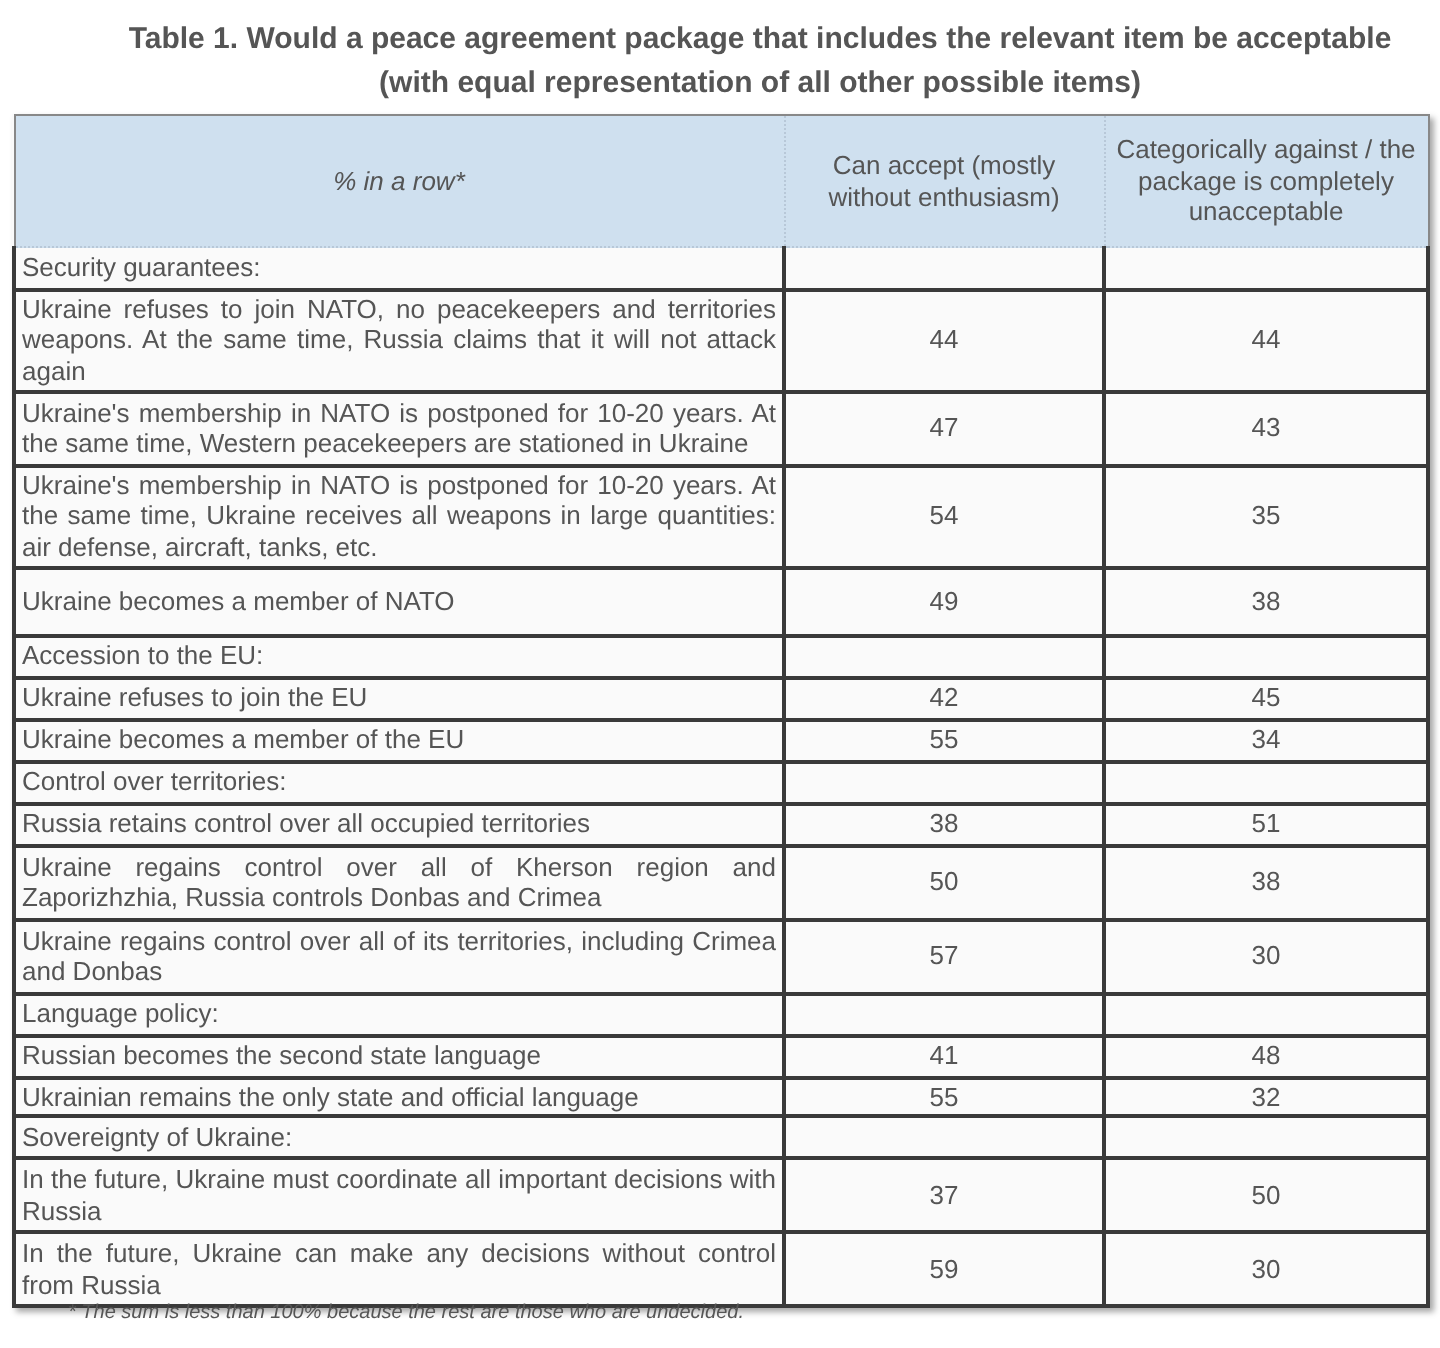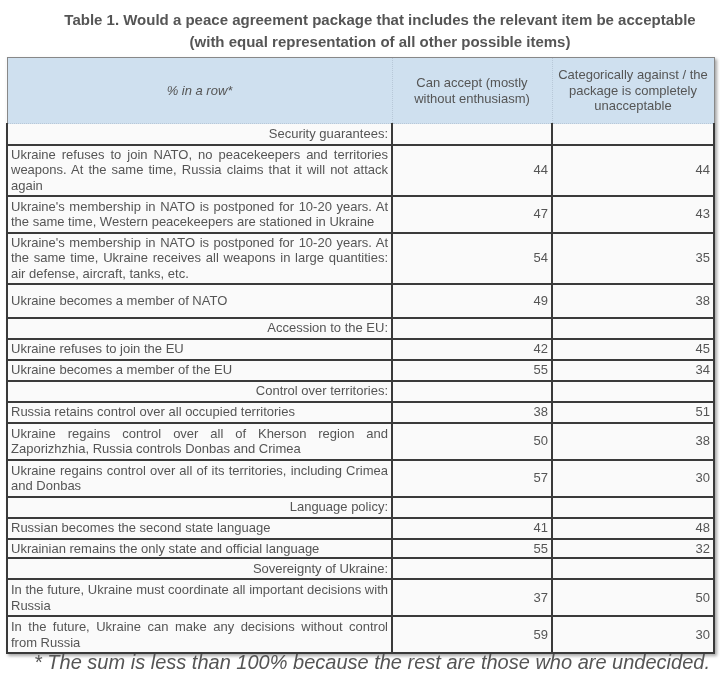--- a/index.html
+++ b/index.html
@@ -14,23 +14,23 @@
                  box-shadow: 2px 2px 3px rgba(0,0,0,0.35); background: #fafafa; }
     table.main td, table.main th { border: 2px solid #3a3a3a; padding: 1px 3px; line-height: 15.5px;
                                    font-weight: normal; vertical-align: middle; }
     table.main tr:not(:first-child) td { border-top: 1px dotted #777; }
     table.main th { background: #cfe0ef; text-align: center; border: 1px dotted #b8c8d8;
                     border-top: 1px solid #888; height: 63px; padding: 1px 4px; }
     table.main th.first { border-left: 1px solid #888; }
     table.main th.last { border-right: 1px solid #888; margin-left: 48px; }
     th.rowlabel { font-style: italic; }
     td.item { text-align: justify; }
-    td.section { text-align: right; font-weight: bold; padding-top: 2px; padding-bottom: 2px; }
-    td.num { text-align: right; }
-    .footnote { position: absolute; left: 34px; top: 651px; font-style: italic; font-size: 20px;
+    td.section { text-align: left; font-weight: bold; padding-top: 2px; padding-bottom: 2px; }
+    td.num { text-align: center; }
+    .footnote { position: absolute; left: 34px; top: 651px; font-style: italic; font-size: 10px;
                 color: #555555; white-space: nowrap; }
   </style>
 </head>
 <body>
 
 <div class="title">
   <div>Table 1. Would a peace agreement package that includes the relevant item be acceptable</div>
   <div>(with equal representation of all other possible items)</div>
 </div>
 

